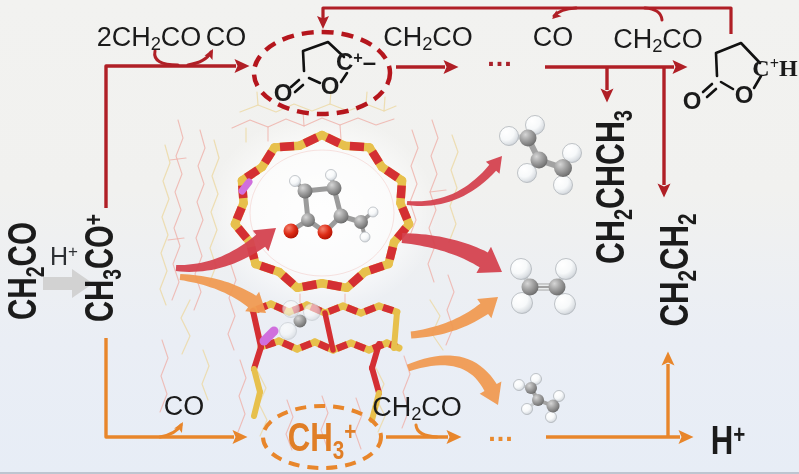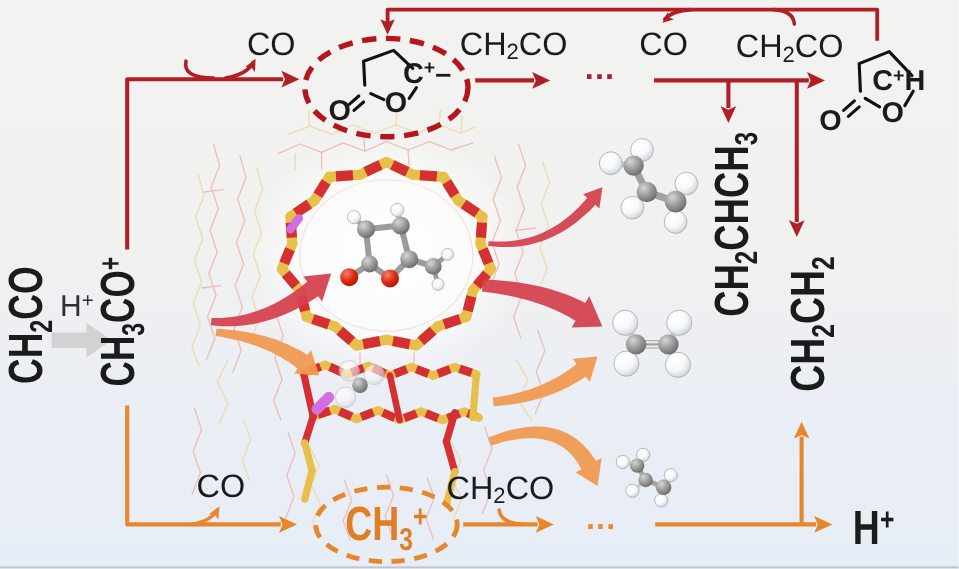--- a/index.html
+++ b/index.html
@@ -29,21 +29,21 @@
   #lbl-proton-feed{left:64px;top:256px;font-size:25px;color:#2c2f33;}
   #lbl-acylium{left:99px;top:268px;font-size:40px;transform:translate(-50%,-50%) rotate(-90deg) scaleX(0.73);}
   #lbl-co-bottom{left:184px;top:406px;}
   #lbl-methyl-cation{left:322px;top:437px;font-size:40px;color:#e07e26;transform:translate(-50%,-50%) scaleX(0.78);}
   #lbl-ch2co-bottom{left:417px;top:407px;}
   #lbl-dots-bottom{left:501px;top:432px;font-weight:900;font-size:27px;letter-spacing:1px;color:#e98a2e;}
   #lbl-proton-product{left:728px;top:440px;font-size:40px;transform:translate(-50%,-50%) scaleX(0.78);}
   #lbl-lact1-c{left:356px;top:62px;}
   #lbl-lact1-oring{left:330px;top:86px;}
   #lbl-lact1-ocarb{left:283px;top:93px;}
-  #lbl-lact2-c{left:749px;top:68px;}
+  #lbl-lact2-c{left:775px;top:68px;font-family:Liberation Serif, serif;}
   #lbl-lact2-oring{left:744px;top:95px;}
   #lbl-lact2-ocarb{left:692px;top:101px;}
 </style>
 </head>
 <body>
 
 <div id="stage">
   <svg id="art" width="799" height="474" viewBox="0 0 799 474">
     <defs>
       <radialGradient id="gH" cx="35%" cy="30%" r="75%">
@@ -322,20 +322,21 @@
         <polyline points="303,85 295,92" fill="none" stroke="#111111" stroke-width="2.6" opacity="1" stroke-linecap="round" stroke-linejoin="round"></polyline>
         <polyline points="760,63 741,43 716,53 717,76" fill="none" stroke="#111111" stroke-width="2.6" opacity="1" stroke-linecap="round" stroke-linejoin="round"></polyline>
         <polyline points="721,82 733,89" fill="none" stroke="#111111" stroke-width="2.6" opacity="1" stroke-linecap="round" stroke-linejoin="round"></polyline>
         <polyline points="754,88 761,76" fill="none" stroke="#111111" stroke-width="2.6" opacity="1" stroke-linecap="round" stroke-linejoin="round"></polyline>
         <polyline points="712,84 703,92" fill="none" stroke="#111111" stroke-width="2.6" opacity="1" stroke-linecap="round" stroke-linejoin="round"></polyline>
         <polyline points="716,89 707,97" fill="none" stroke="#111111" stroke-width="2.6" opacity="1" stroke-linecap="round" stroke-linejoin="round"></polyline>
       </g>
     <rect x="0" y="472" width="799" height="2" fill="#707a89" opacity="0.35"></rect>
   </svg>
 
+  <div class="lbl" id="lbl-reagent-top-left">2CH<sub>2</sub>CO</div>
   <div class="lbl" id="lbl-co-top-left">CO</div>
   <div class="lbl" id="lbl-ch2co-after-cycle">CH<sub>2</sub>CO</div>
   <div class="lbl" id="lbl-co-top-right">CO</div>
   <div class="lbl" id="lbl-ch2co-top-right">CH<sub>2</sub>CO</div>
   <div class="lbl" id="lbl-dots-top">...</div>
   <div class="lbl bold vert" id="lbl-propene">CH<sub>2</sub>CHCH<sub>3</sub></div>
   <div class="lbl bold vert" id="lbl-ethylene">CH<sub>2</sub>CH<sub>2</sub></div>
   <div class="lbl bold vert" id="lbl-ketene-feed">CH<sub>2</sub>CO</div>
   <div class="lbl" id="lbl-proton-feed">H<sup>+</sup></div>
   <div class="lbl bold vert" id="lbl-acylium">CH<sub>3</sub>CO<sup>+</sup></div>

